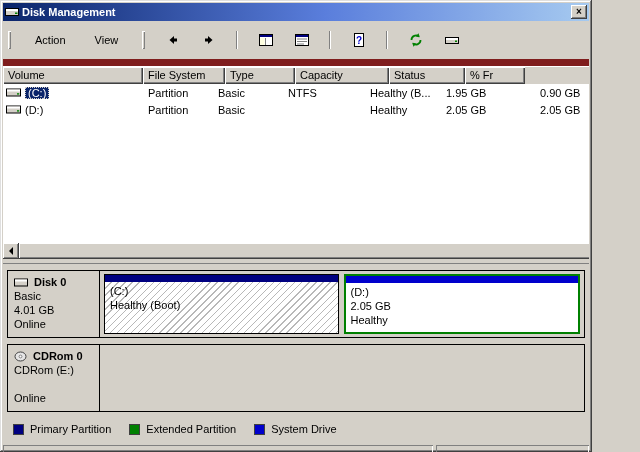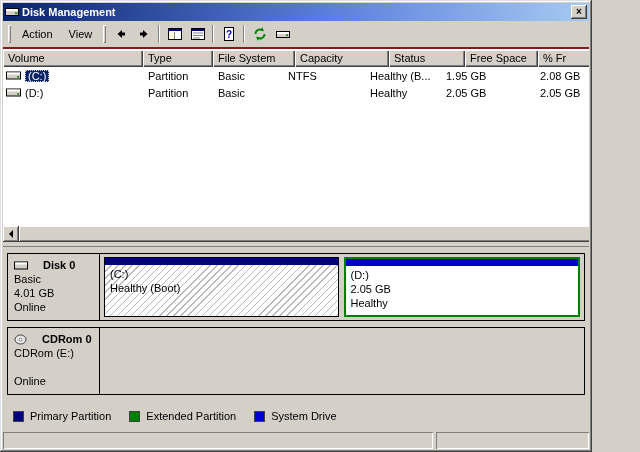--- a/index.html
+++ b/index.html
@@ -9,21 +9,21 @@
     box-shadow:inset -1px -1px #404040,inset 1px 1px #dfdfdf,inset -2px -2px #808080,inset 2px 2px #fff;}
   
   .titlebar{flex:0 0 18px;background:linear-gradient(90deg,#0a246a,#5a7edc 55%,#a6caf0);display:flex;
     align-items:center;padding:0 2px;gap:3px;}
   .title-text{color:#fff;font-weight:bold;white-space:nowrap;}
   .title-icon{width:14px;height:14px;display:inline-flex;}
   .close-btn{margin-left:auto;width:16px;height:14px;background:#d4d0c8;border:none;padding:0;
     display:flex;align-items:center;justify-content:center;font-size:10px;font-weight:bold;line-height:1;
     box-shadow:inset -1px -1px #404040,inset 1px 1px #fff,inset -2px -2px #808080,inset 2px 2px #d4d0c8;}
   
-  .band{flex:0 0 26px;display:flex;align-items:center;padding:2px 2px;gap:0;border-bottom:2px solid #7f1d1d;background:#d4d0c8;}
+  .band{flex:0 0 26px;display:flex;align-items:center;padding:8px 2px;gap:13px;border-bottom:7px solid #7f1d1d;background:#d4d0c8;}
   .grabber{width:3px;height:18px;margin:0 3px;box-shadow:inset 1px 1px #fff,inset -1px -1px #808080;}
   .menu-item{padding:3px 8px;cursor:default;}
   .tb-btn{width:23px;height:22px;background:transparent;border:none;padding:0;display:flex;align-items:center;justify-content:center;}
   .tb-sep{width:2px;height:18px;margin:0 3px;border-left:1px solid #808080;border-right:1px solid #fff;}
   .icon{display:inline-flex;line-height:0;}
   
   .listview{flex:0 0 193px;background:#fff;position:relative;overflow:hidden;border-top:1px solid #fff;}
   .list-inner{width:665px;}
   .header-row,.row{display:flex;width:665px;}
   .header-row{height:17px;background:#d4d0c8;}
@@ -41,21 +41,21 @@
     box-shadow:inset -1px -1px #404040,inset 1px 1px #fff,inset -2px -2px #808080,inset 2px 2px #d4d0c8;}
   .sb-thumb{flex:0 0 572px;height:16px;background:#d4d0c8;
     box-shadow:inset -1px -1px #404040,inset 1px 1px #fff,inset -2px -2px #808080,inset 2px 2px #d4d0c8;}
   .tri-l{width:0;height:0;border:4px solid transparent;border-left:none;border-right:4px solid #000;}
   .tri-r{width:0;height:0;border:4px solid transparent;border-right:none;border-left:4px solid #000;}
   .splitter{flex:0 0 4px;background:#d4d0c8;}
   
   .graphical{flex:1;display:flex;flex-direction:column;padding:6px 4px 0 4px;background:#d4d0c8;border-top:1px solid #808080;}
   .disk-row{flex:0 0 68px;display:flex;border:1px solid #000;background:#d4d0c8;margin-bottom:6px;}
   .disk-cell{flex:0 0 92px;border-right:1px solid #000;padding:4px 6px;line-height:14px;}
-  .disk-name{font-weight:bold;display:flex;align-items:center;gap:15px;}
+  .disk-name{font-weight:bold;display:flex;align-items:center;gap:6px;}
   .part-area{flex:1;display:flex;gap:5px;padding:3px 4px;}
   .partition{flex:1;display:flex;flex-direction:column;background:#fff;}
   .part-c{border:1px solid #000;}
   .part-d{border:2px solid #008000;}
   .stripe{flex:0 0 7px;}
   .part-body{flex:1;padding:2px 5px;line-height:14px;background:#fff;}
   .hatched{background:repeating-linear-gradient(135deg,#ffffff 0 4px,#b8b8b8 4px 5px);}
   .cd-space{margin-top:14px;}
   
   .legend{margin-top:auto;display:flex;align-items:center;gap:18px;padding:5px 6px 7px 6px;}
@@ -154,45 +154,44 @@
             <rect x="11" y="8.5" width="2" height="1.5" fill="#008000"></rect>
           </svg>
       </span>
     </button>
   </div>
 
   <div class="listview">
     <div class="list-inner">
       <div class="header-row">
         <span class="hcell c0">Volume</span>
+        <span class="hcell c3">File System</span>
         <span class="hcell c2">Type</span>
-        <span class="hcell c3">File System</span>
         <span class="hcell c5">Capacity</span>
         <span class="hcell c4">Status</span>
-        <span class="hcell c6">Free Space</span>
         <span class="hcell c7">% Fr</span>
       </div>
 
       <div class="row">
         <span class="cell c0 vol-cell">
           <span class="icon">
             <svg width="15" height="11" viewBox="0 0 15 11">
                 <rect x="0.5" y="2" width="14" height="7" fill="#d4d0c8" stroke="#000"></rect>
                 <rect x="1" y="2.5" width="13" height="2" fill="#fff"></rect>
                 <rect x="11" y="6.2" width="2.2" height="1.4" fill="#008000"></rect>
               </svg>
           </span>
           <span class="sel" style="background-color: rgb(10, 36, 106);">(C:)</span>
         </span>
         <span class="cell c1">Partition</span>
         <span class="cell c2">Basic</span>
         <span class="cell c3">NTFS</span>
         <span class="cell c4">Healthy (B...</span>
         <span class="cell c5">1.95 GB</span>
-        <span class="cell c6">2.08 GB</span>
+        <span class="cell c6">0.90 GB</span>
         <span class="cell c7">57 %</span>
       </div>
 
       <div class="row">
         <span class="cell c0 vol-cell">
           <span class="icon">
             <svg width="15" height="11" viewBox="0 0 15 11">
                 <rect x="0.5" y="2" width="14" height="7" fill="#d4d0c8" stroke="#000"></rect>
                 <rect x="1" y="2.5" width="13" height="2" fill="#fff"></rect>
                 <rect x="11" y="6.2" width="2.2" height="1.4" fill="#008000"></rect>

